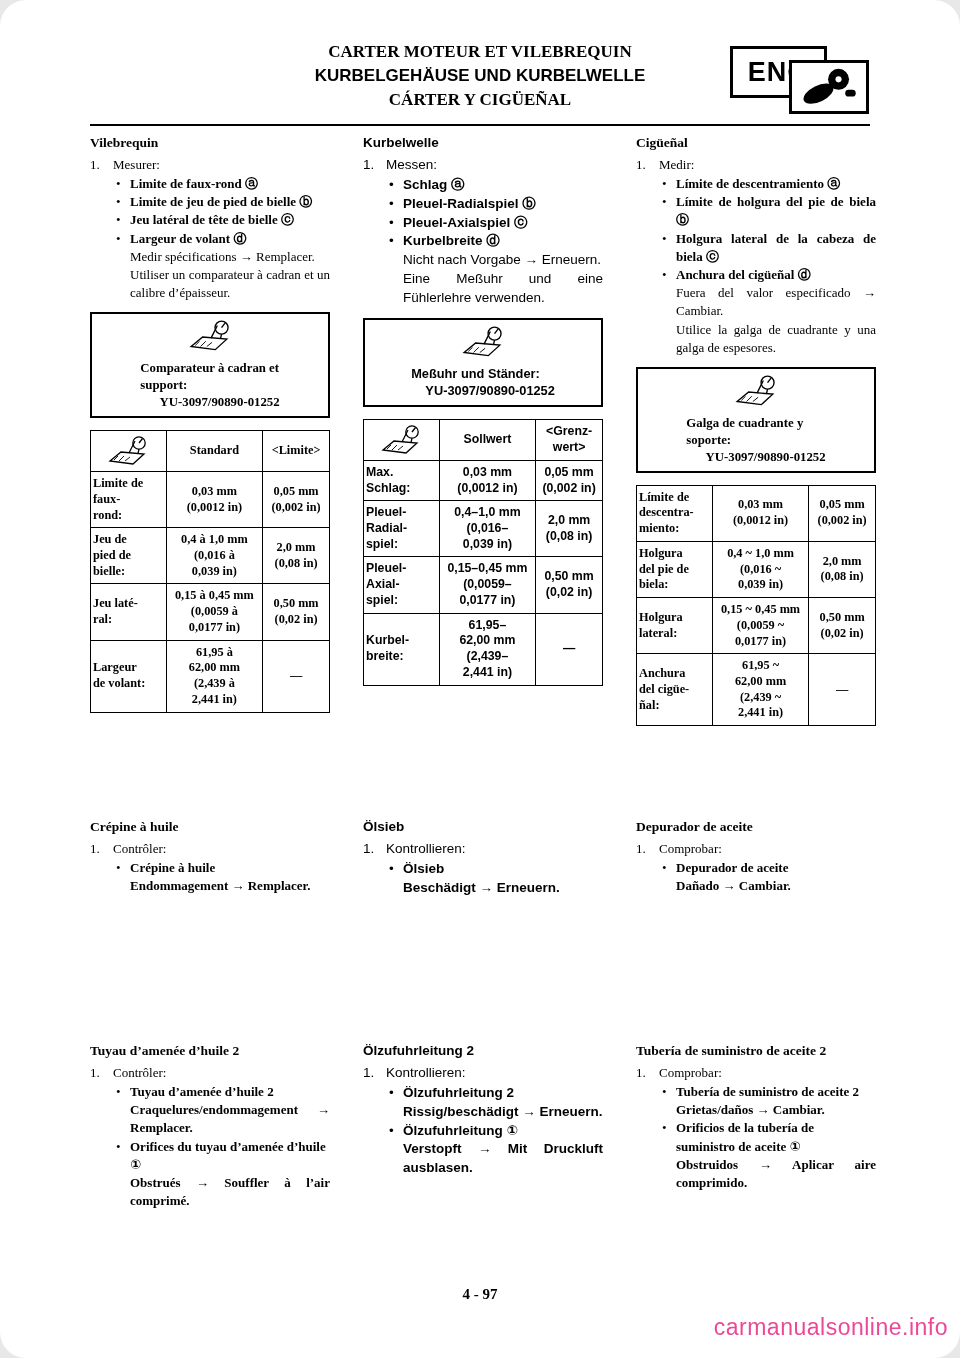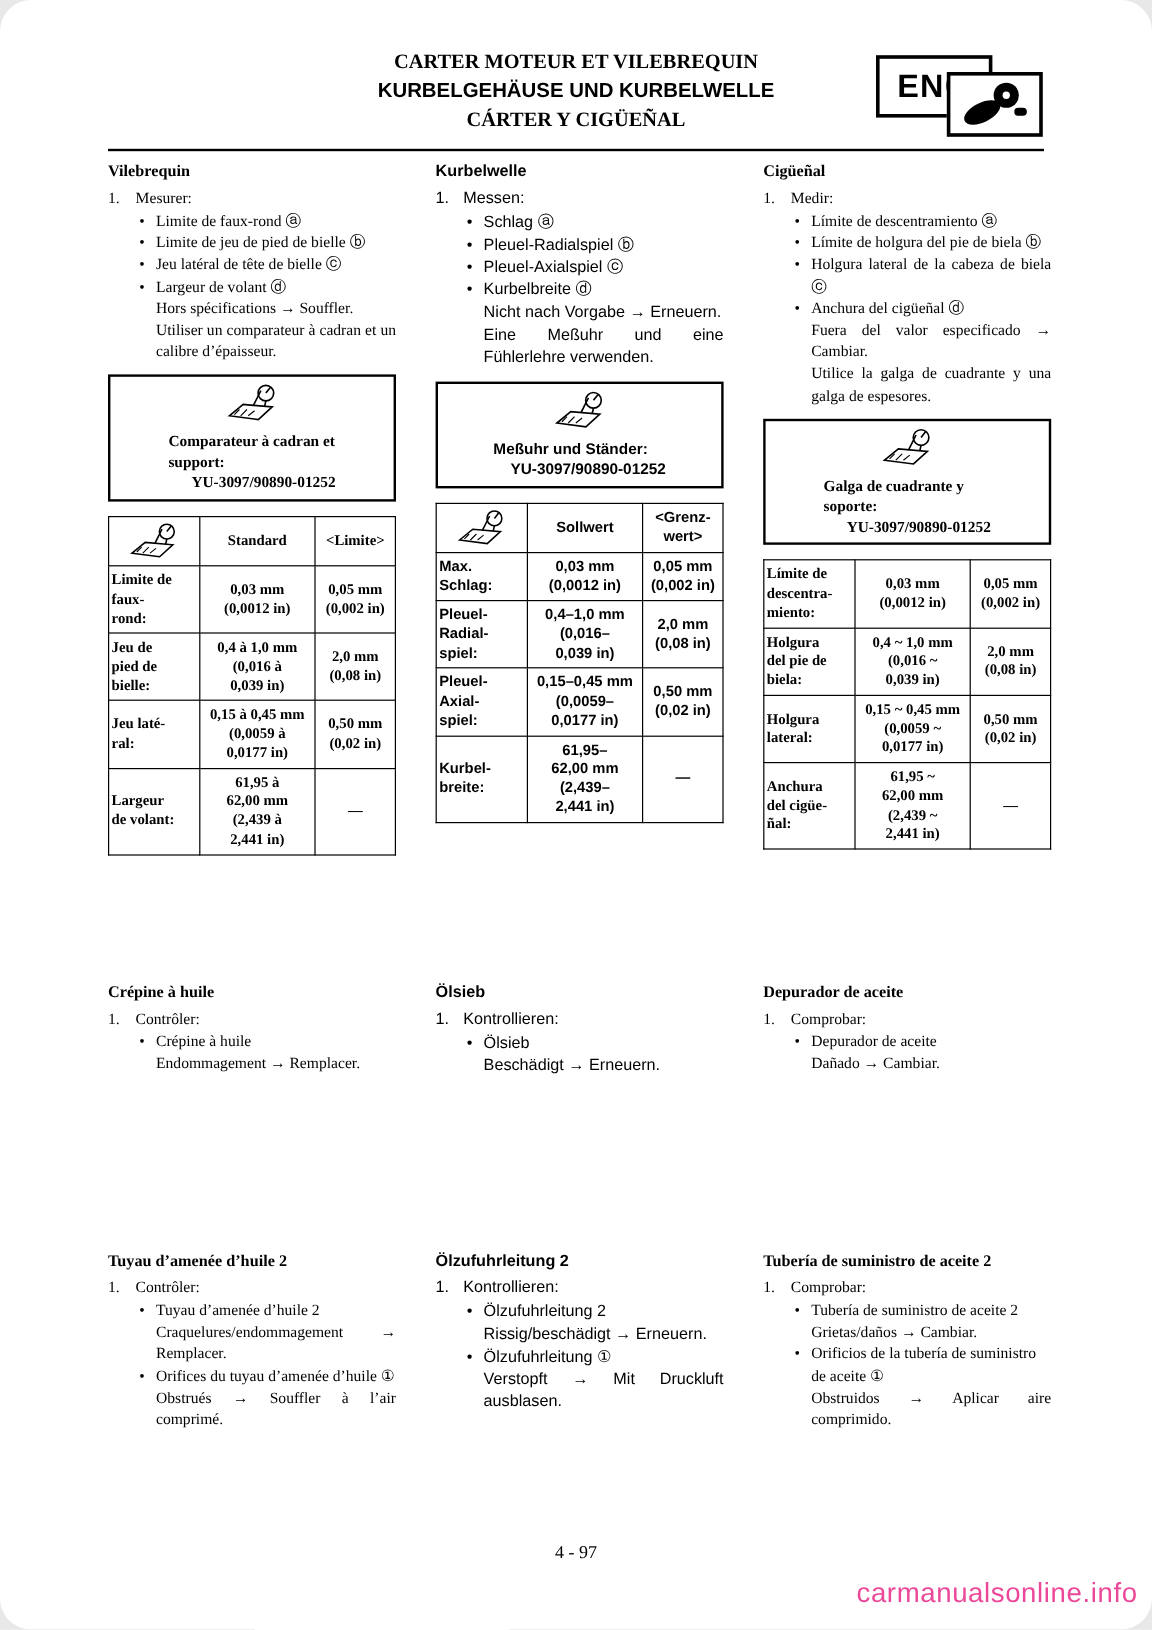--- a/index.html
+++ b/index.html
@@ -24,21 +24,21 @@
   
   .band { position:absolute; left:90px; width:786px; display:flex; gap:33px; }
   .band1 { top:134px; } .band2 { top:818px; } .band3 { top:1042px;justify-content:flex-end; }
   .col { width:240px; font-size:13px; line-height:1.40; }
   .col.sans { font-size:13.5px; }
   .sec-h { font-weight:bold; font-size:13.5px; margin-bottom:3px; }
   .step { display:flex; margin-bottom:1px; }
   .step-no { width:23px; flex:0 0 23px; }
   .bullet { display:flex; margin-left:26px; }
   .dot { width:14px; flex:0 0 14px; }
-  .bt { flex:1; }
+  .bt { flex:1;font-weight:bold; }
   .note { margin-left:40px; }
   .jus { text-align:justify; }
 
   
   .toolbox { border:2.5px solid #000; display:flex; align-items:center; gap:7px;
              padding:5px 5px; margin:10px 0 12px 0; min-height:52px; background:#fff;flex-direction:column; }
   .tool-t { font-weight:bold; font-size:12.8px; line-height:1.32; white-space:pre-wrap; }
   .tool-svg { flex:0 0 auto; display:block; }
 
   
@@ -46,21 +46,21 @@
                font-weight:bold; font-size:12.3px; line-height:1.28; }
   table.spec th, table.spec td { border:1.6px solid #000; padding:4px 2px; vertical-align:middle; background:#fff; }
   table.spec th { height:40px; text-align:center; white-space:pre-line; }
   table.spec .c1 { width:76px; } table.spec .c2 { width:97px; } table.spec .c3 { width:67px; }
   td.lbl { text-align:left; padding-left:3px; white-space:pre-line; }
   td.val { text-align:center; white-space:pre-line;margin-top:20px; }
   th.icon-cell { padding:2px; }
 
   
   .pageno { position:absolute; top:1286px; left:0; width:100%; text-align:center;
-            font-weight:normal; font-size:15px; }
+            font-weight:bold; font-size:15px; }
   .watermark { position:absolute; top:1314px; right:12px; font-size:23px;
                color:#ec4899; letter-spacing:0.5px; }
 </style>
 </head>
 <body>
 
 <div class="page serif">
 
   <svg width="0" height="0" style="position:absolute" aria-hidden="true">
     <defs>
@@ -113,21 +113,21 @@
           <div class="bt">Limite de jeu de pied de bielle ⓑ</div>
         </div>
       <div class="bullet">
           <span class="dot">•</span>
           <div class="bt">Jeu latéral de tête de bielle ⓒ</div>
         </div>
       <div class="bullet">
           <span class="dot">•</span>
           <div class="bt">Largeur de volant ⓓ</div>
         </div>
-      <div class="note jus">Hors spécifications → Souffler.</div>
+      <div class="note jus">Medir spécifications → Remplacer.</div>
       <div class="note jus">Utiliser un comparateur à cadran et un calibre d’épaisseur.</div>
 
       <div class="toolbox">
         <svg class="tool-svg" viewBox="0 0 40 32" width="42" height="34">
             <use href="#toolicon"></use>
           </svg>
         <div class="tool-t">Comparateur à cadran et
 support:
       YU-3097/90890-01252</div>
       </div>

